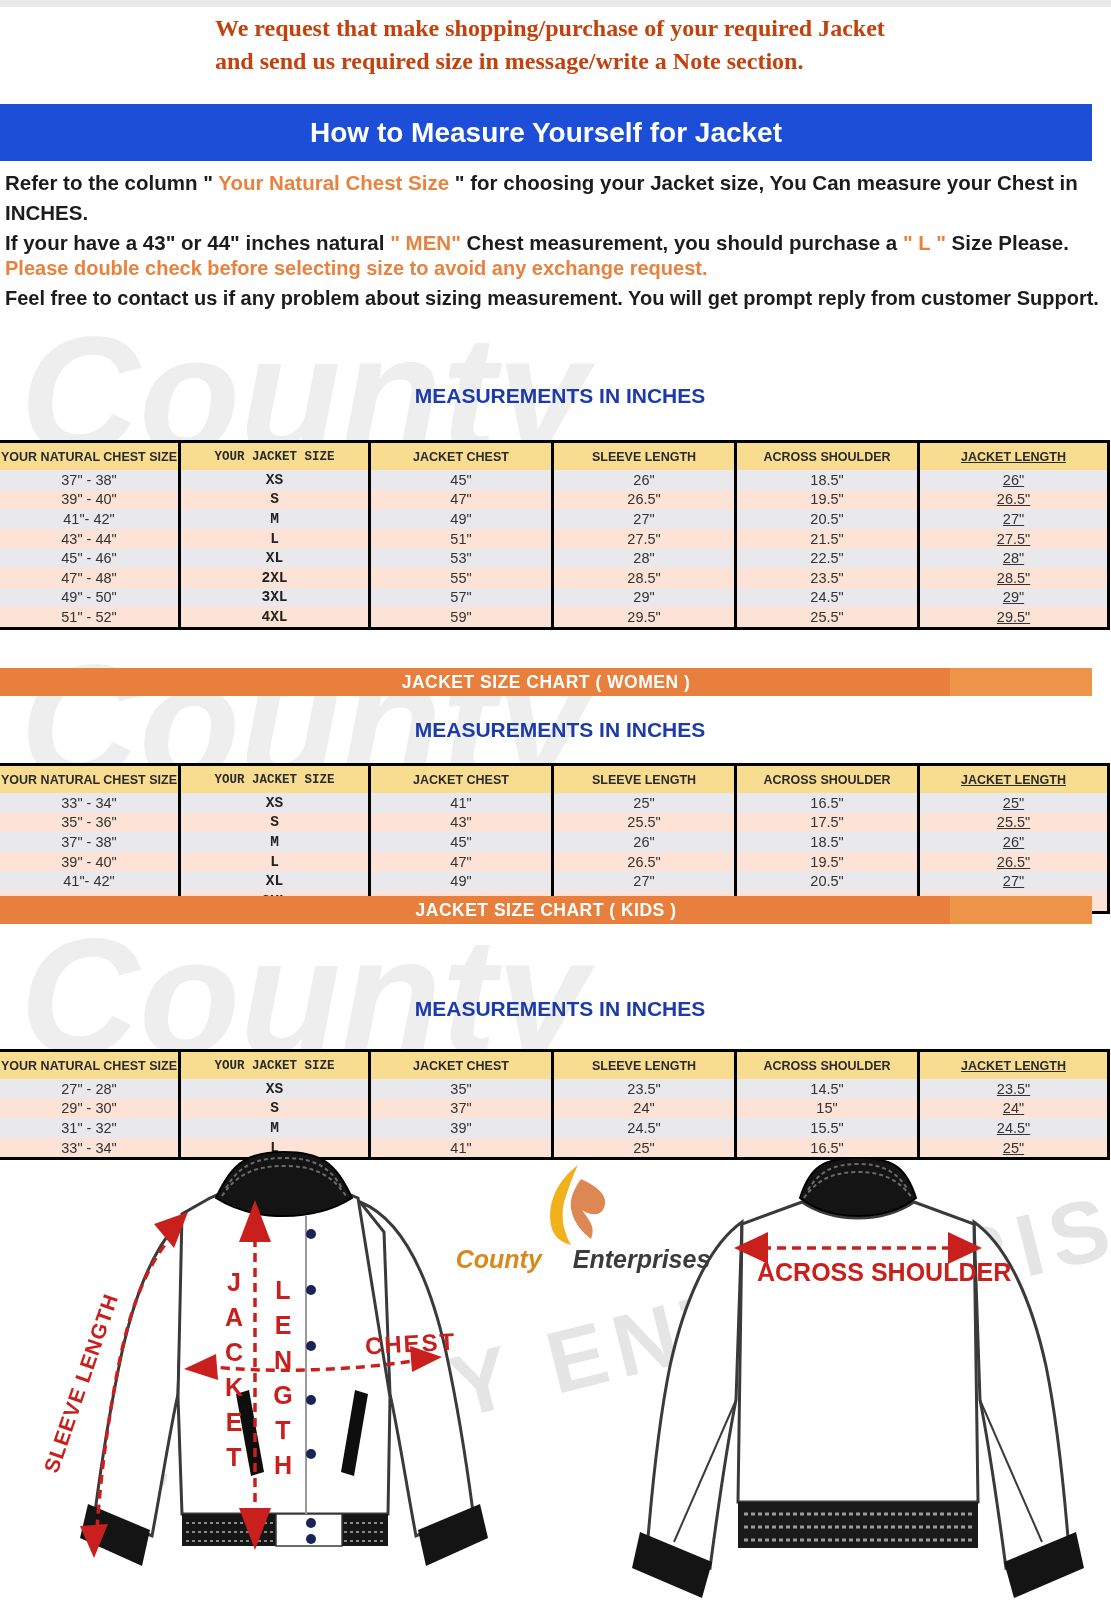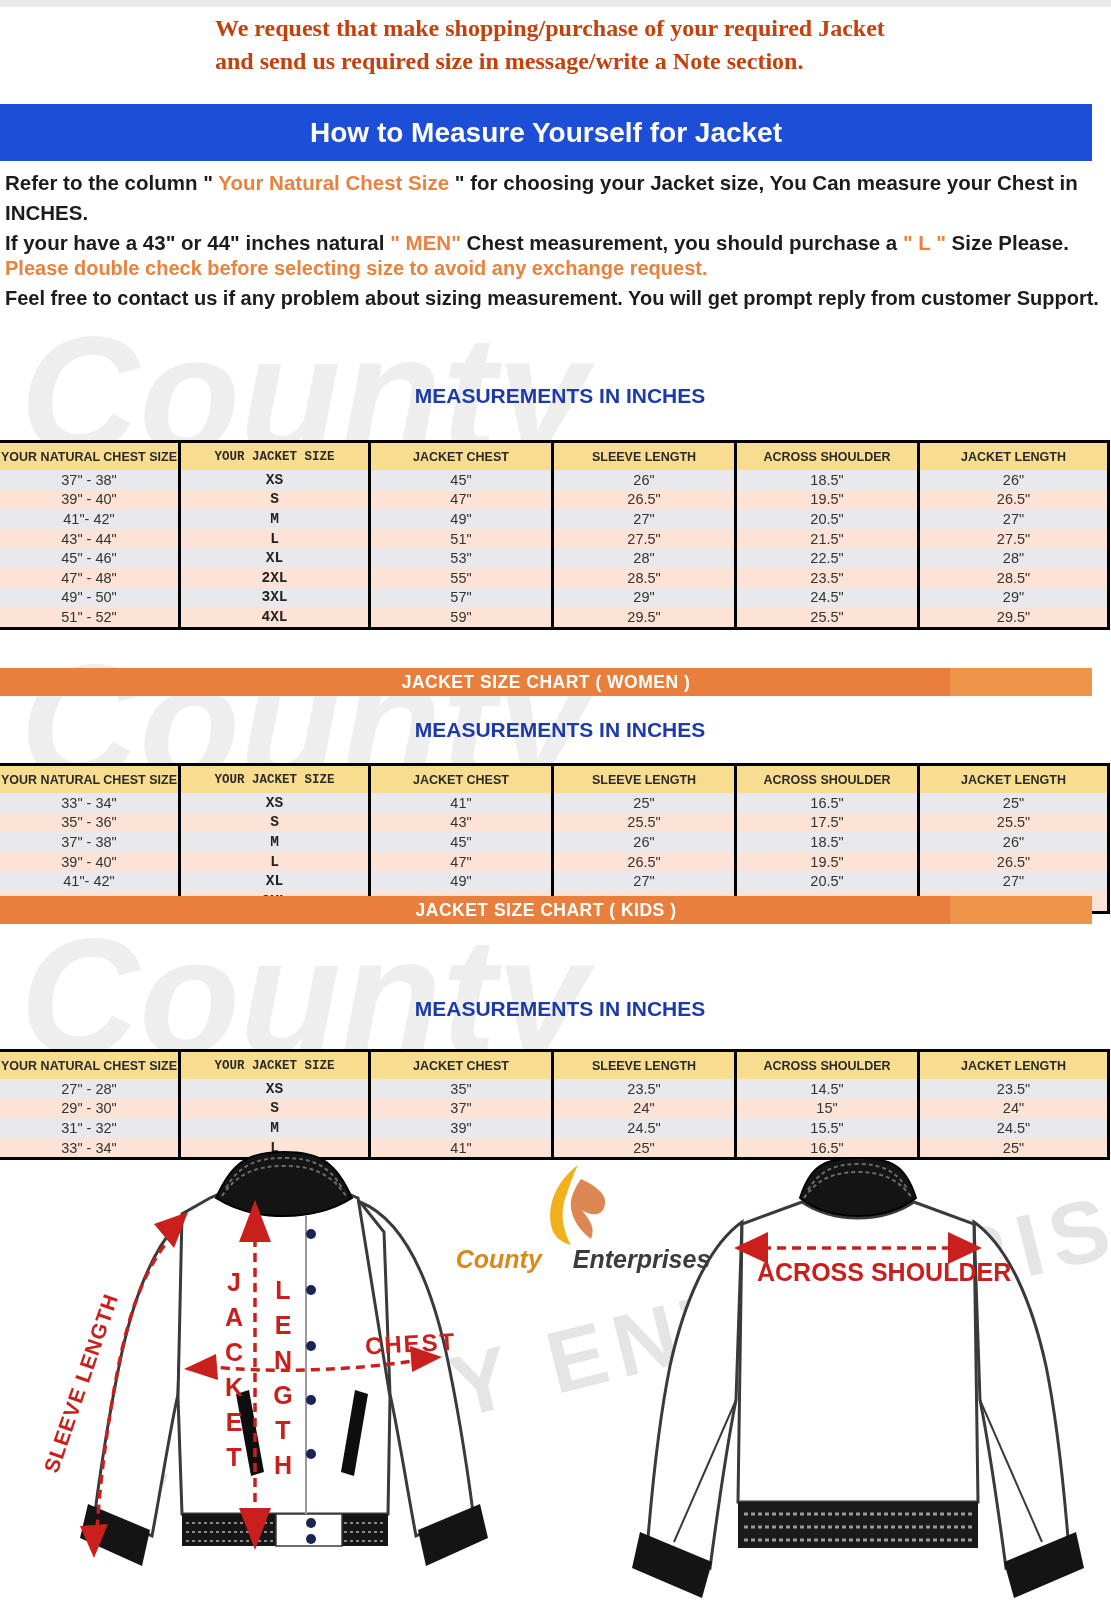--- a/index.html
+++ b/index.html
@@ -30,21 +30,21 @@
   table.size{position:absolute;left:0;width:1092px;border-collapse:collapse;table-layout:fixed;
              border-top:3px solid #000;border-bottom:3px solid #000;}
   .t-men{top:440px;} .t-women{top:763px;} .t-kids{top:1049px;}
   table.size th{background:#f8dd91;height:27px;font-size:12.5px;font-weight:bold;color:#2a2a2a;
                 border-right:3px solid #000;text-align:center;padding:0;}
   table.size td{height:19.6px;font-size:14.5px;color:#333;border-right:3px solid #000;
                 text-align:center;padding:0;}
   table.size tr:nth-child(odd) td{background:#e9e8ed;}
   table.size tr:nth-child(even) td{background:#fce3d6;}
   table.size td.bold{font-weight:bold;color:#222;}
-  .c1{width:178px;} .c2{width:187px;font-family:Liberation Mono, monospace;} .c3{width:180px;} .c4{width:180px;} .c5{width:180px;} .c6{width:187px;}
+  .c1{width:178px;} .c2{width:187px;font-family:Liberation Mono, monospace;} .c3{width:180px;} .c4{width:180px;} .c5{width:180px;} .c6{width:187px;text-decoration:underline;}
   
   .wm-county{font-style:italic;font-weight:bold;font-size:165px;color:rgba(120,120,135,0.13);
              left:20px;white-space:nowrap;z-index:0;pointer-events:none;}
   .wm-m{top:300px;} .wm-w{top:628px;} .wm-k{top:902px;}
   .wm-bottom{left:105px;top:1425px;font-weight:bold;font-size:88px;letter-spacing:9px;
              color:rgba(110,110,115,0.18);transform:rotate(-14deg);transform-origin:left center;
              white-space:nowrap;z-index:1;pointer-events:none;}
   .z2{z-index:2;}
   
   .diag-label{color:#c9201d;font-weight:bold;z-index:3;}

